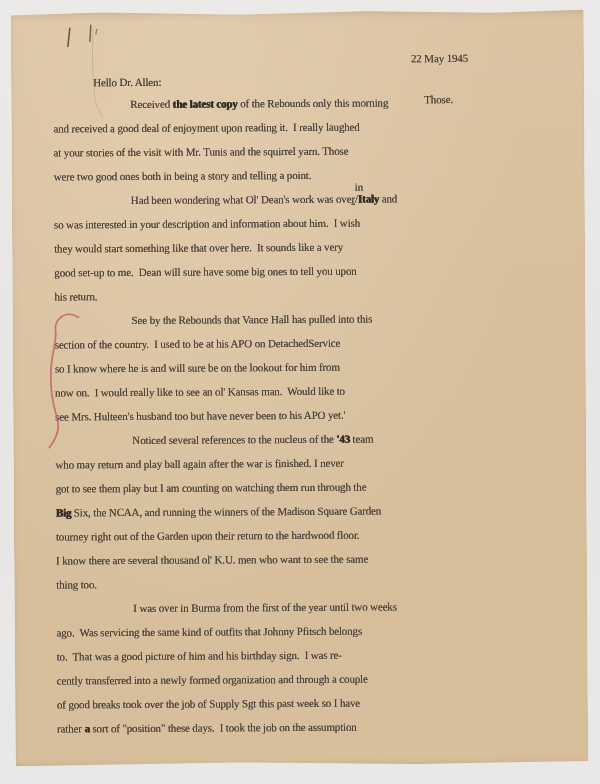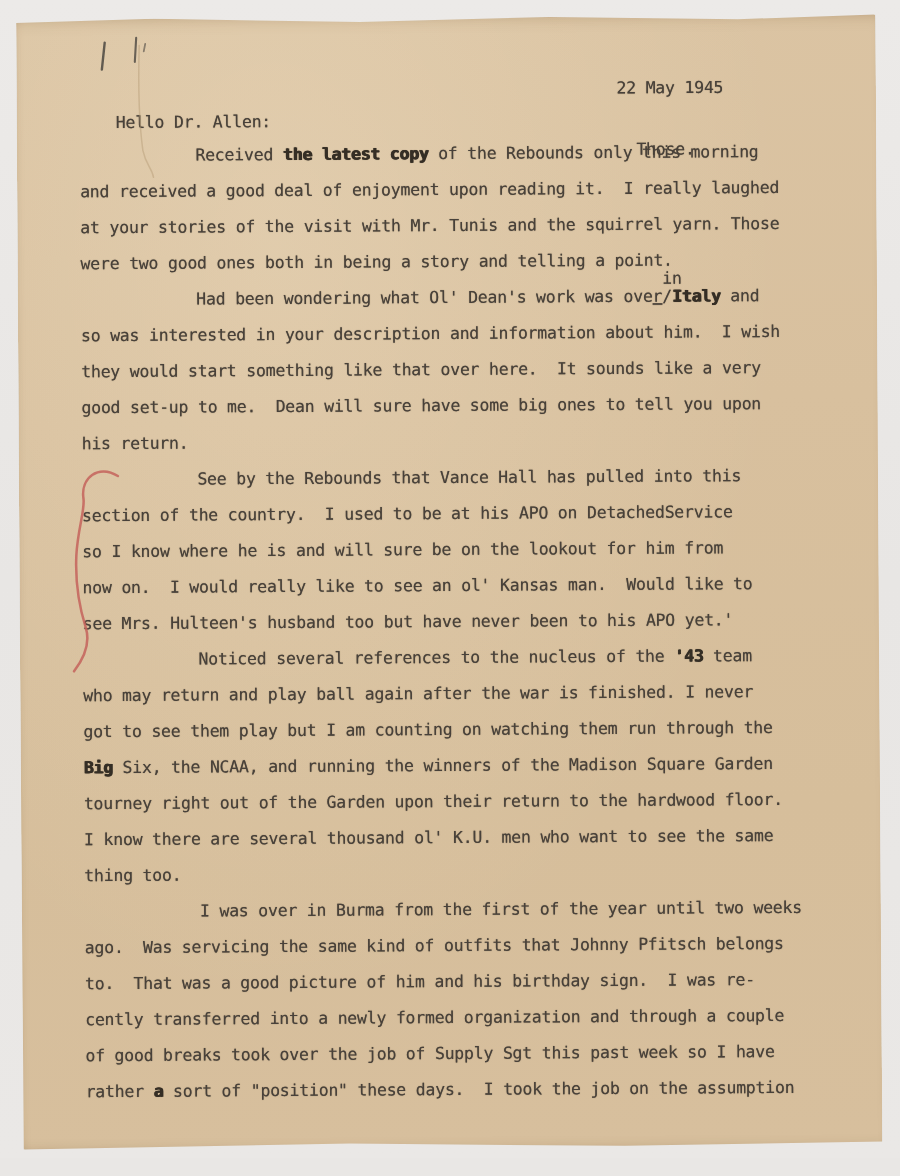--- a/index.html
+++ b/index.html
@@ -9,20 +9,21 @@
     height: 784px;
     overflow: hidden;
     background: #e9e7e5;
     font-family: "DejaVu Sans Mono", "Liberation Mono", monospace;
   }
   .scan-bg {
     position: relative;
     width: 600px;
     height: 772px;
     background: linear-gradient(180deg, #eceae8 0%, #e8e6e4 50%, #eae8e6 100%);
+    font-family: Liberation Serif, serif;
   }
   .paper {
     position: absolute;
     left: 13px;
     top: 11px;
     width: 573px;
     height: 754px;
     background:
       radial-gradient(ellipse at 30% 20%, rgba(255,244,220,0.20), rgba(0,0,0,0) 60%),
       linear-gradient(178deg, #dbc4a3 0%, #d8c09e 35%, #d6be9b 70%, #d7bf9d 100%);
@@ -39,21 +40,21 @@
   .typ {
     position: absolute;
     color: #48413a;
     font-size: 11px;
     letter-spacing: -0.15px;
     white-space: pre;
     text-shadow: 0 0 0.6px rgba(74,64,48,0.75);
   }
   .date-block { left: 400px; top: 15px; line-height: 13.5px; }
   .date-line2 { padding-left: 13px; }
-  .salutation { left: 66px; top: 58px; line-height: 24px; text-align: center; }
+  .salutation { left: 82px; top: 58px; line-height: 24px; text-align: center; }
   .body-block { left: 42px; top: 80px; line-height: 24px; }
   .tline { height: 24px; }
   .tline.indent { padding-left: 77px; }
   .b {
     font-weight: bold;
     color: #352e25;
     text-shadow: 0.6px 0 0 currentColor, 0 0 0.5px rgba(50,42,30,0.8);
   }
   .u { text-decoration: underline; }
   .sup {

